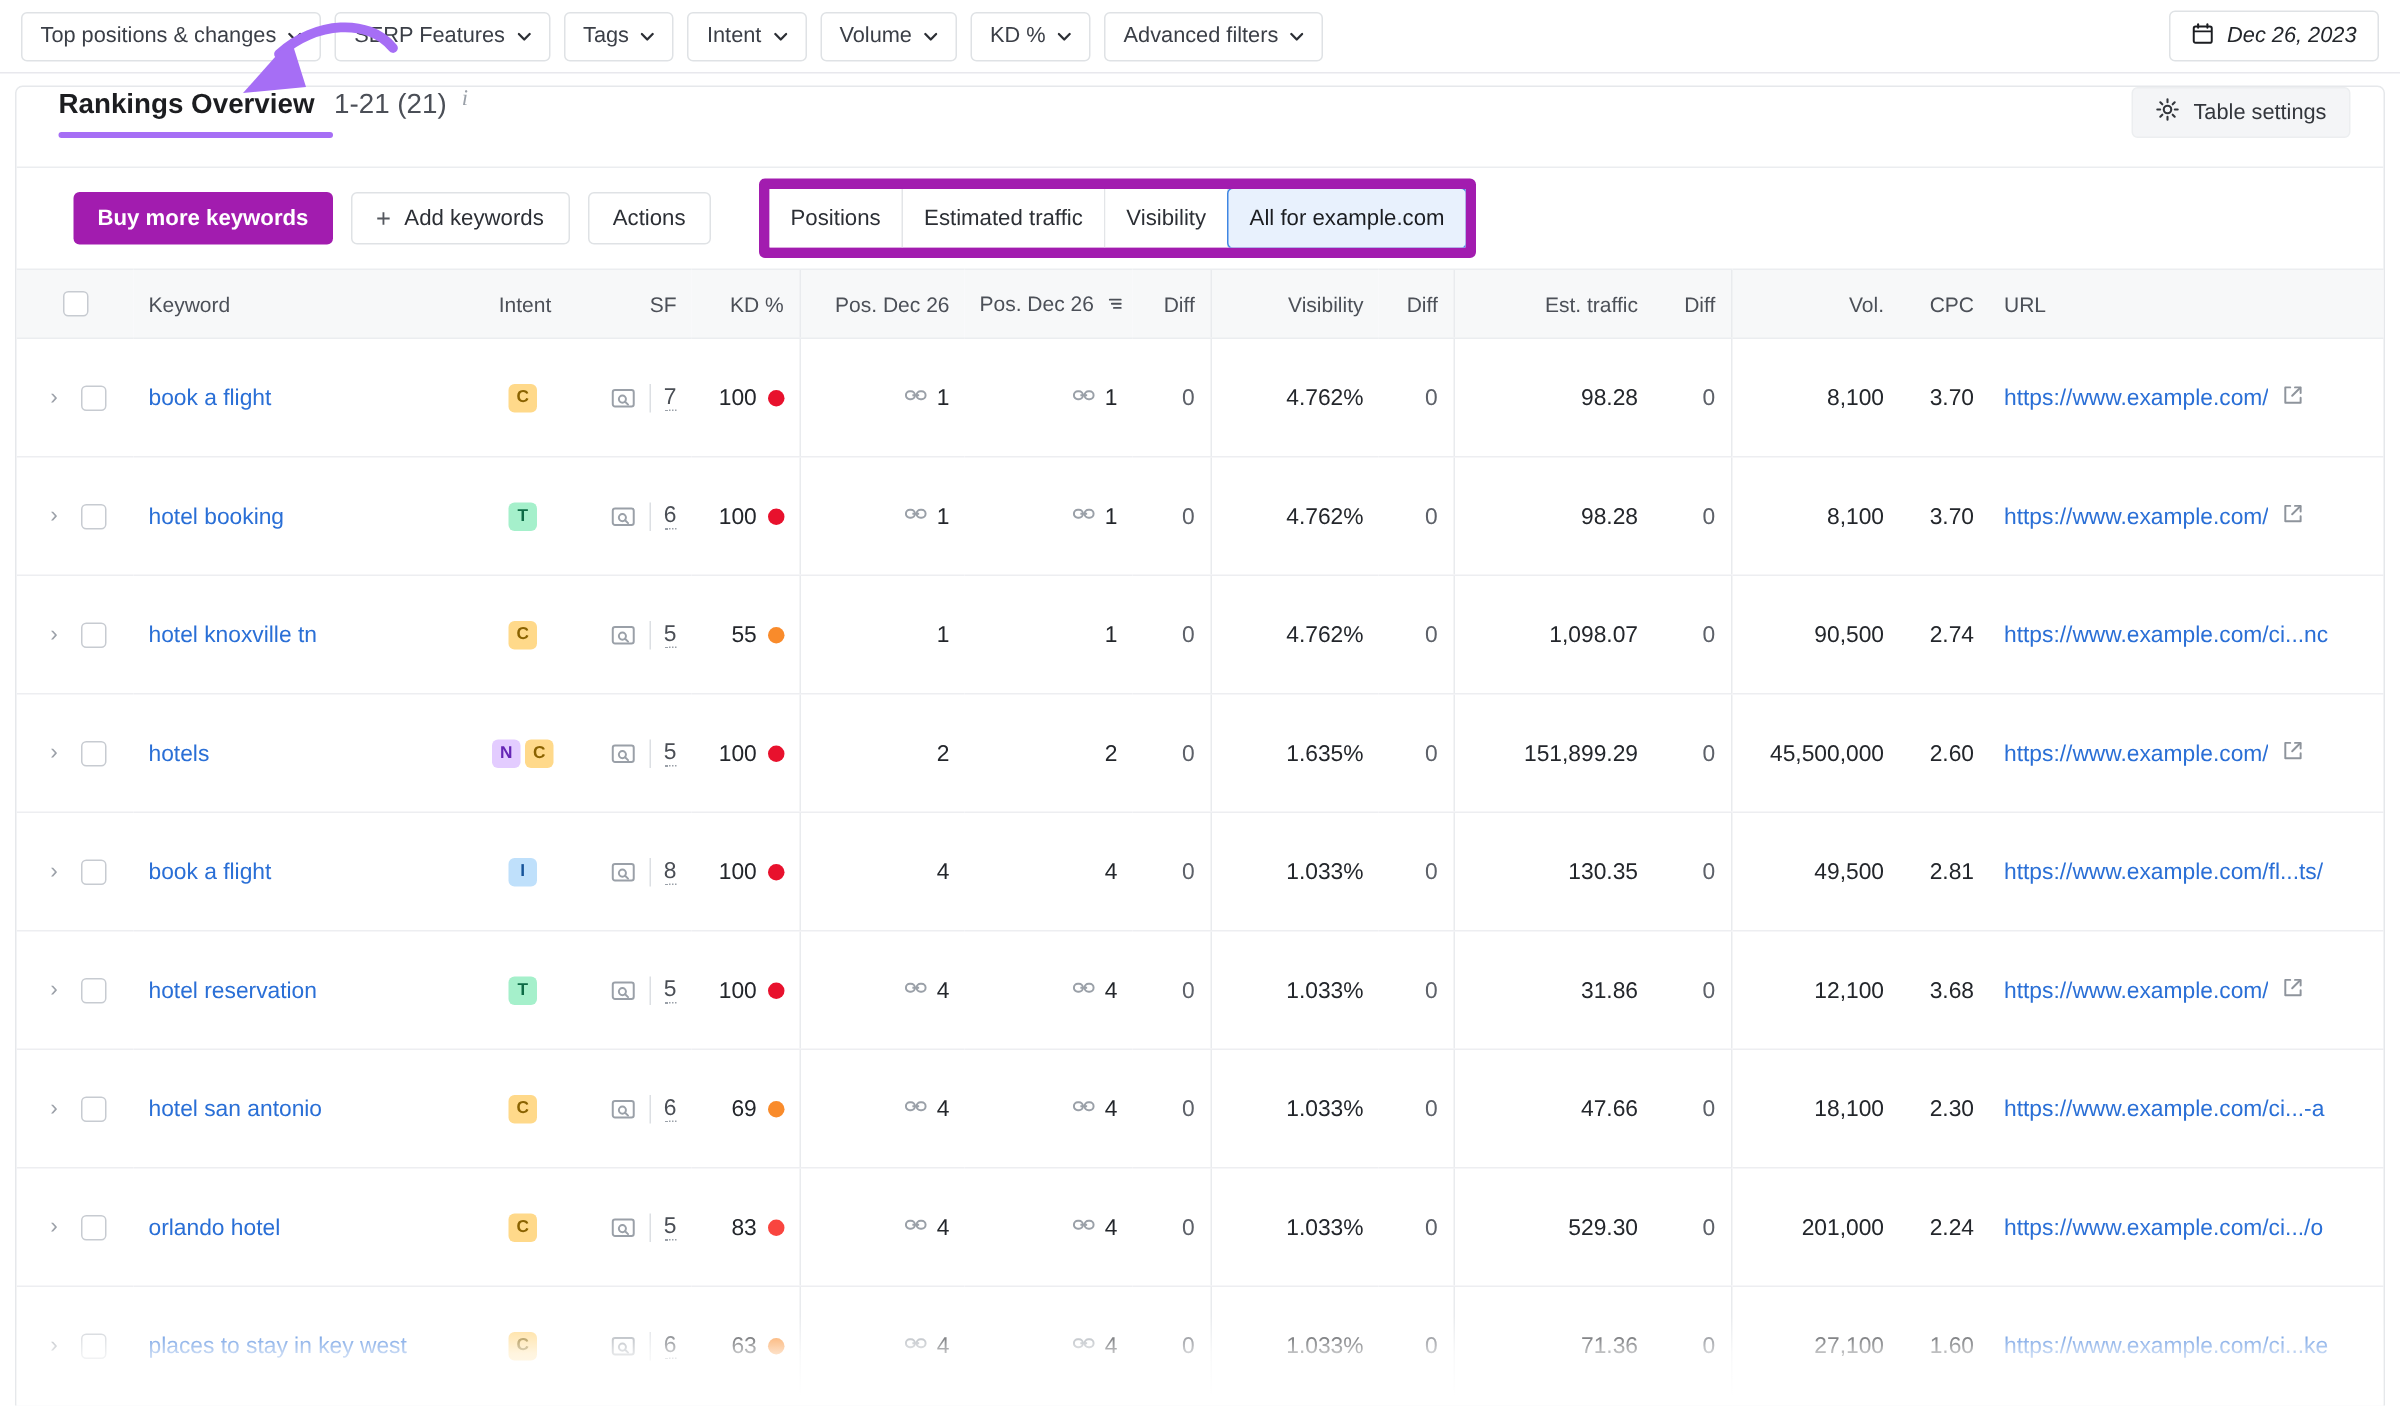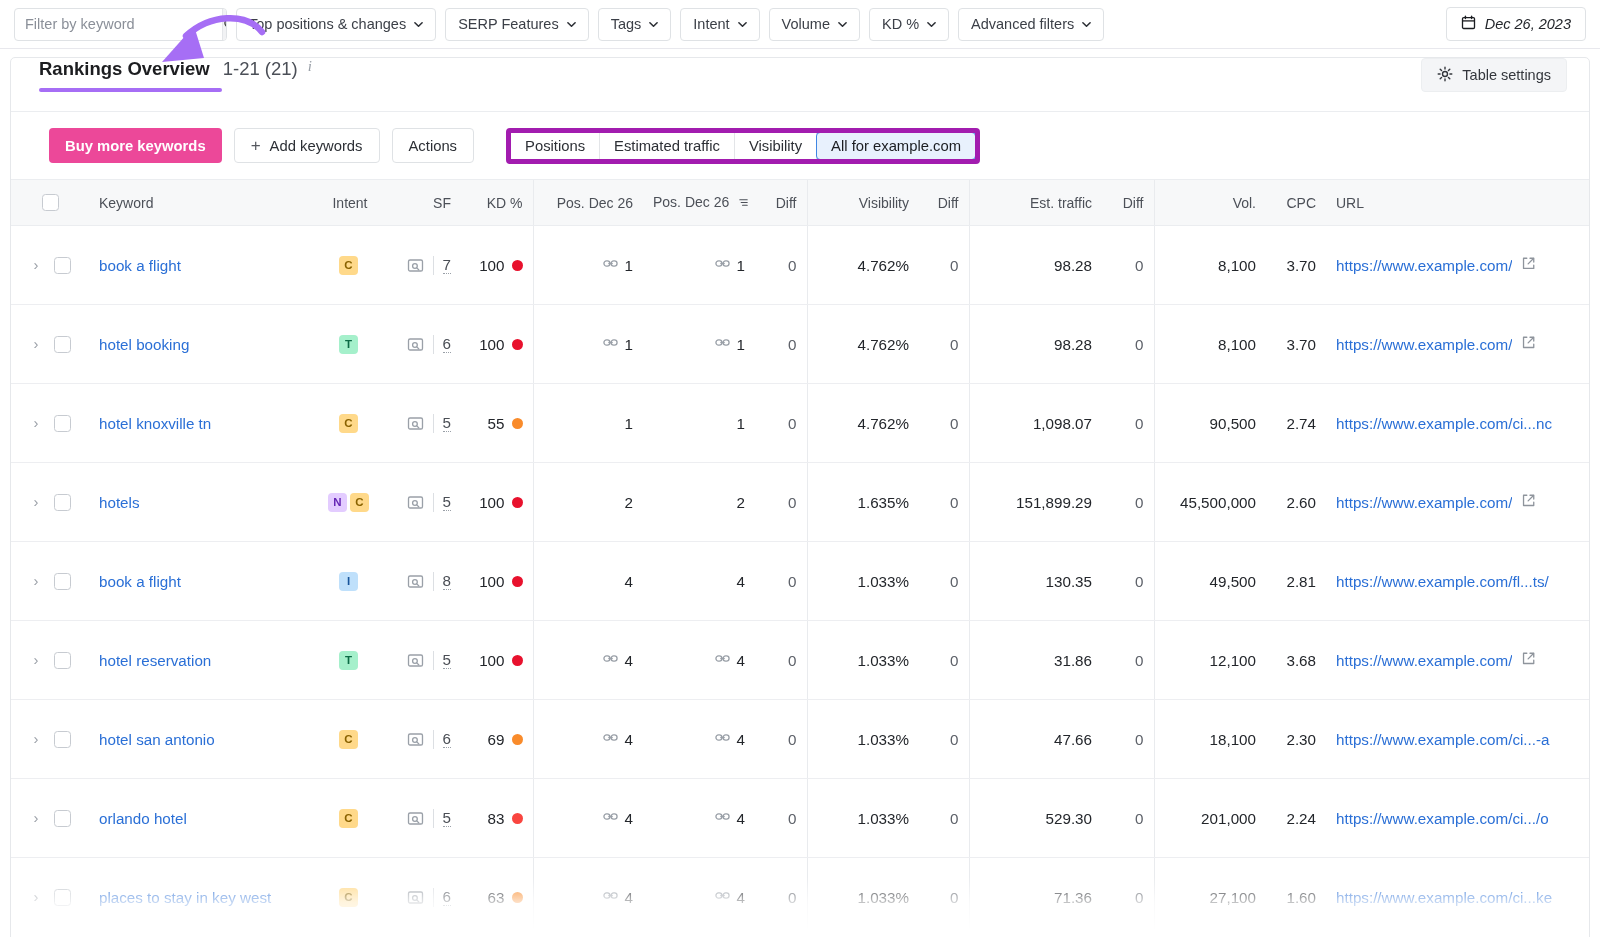--- a/index.html
+++ b/index.html
@@ -149,21 +149,21 @@
   
   .actionrow {
     height: 67px;
     display: flex;
     align-items: center;
     padding: 0 0 0 38px;
     gap: 12px;
   }
   .btn-primary {
     height: 35px;
-    background: #ec4899;
+    background: #a21caf;
     color: #fff;
     border: 0;
     border-radius: 4px;
     font-size: 14.8px;
     font-weight: bold;
     padding: 0 16px;
     cursor: pointer;
     font-family: "Liberation Sans", sans-serif;
   }
   .btn-outline {
@@ -177,22 +177,22 @@
     cursor: pointer;
     display: flex;
     align-items: center;
     gap: 9px;
     font-family: "Liberation Sans", sans-serif;
   }
   .plus { font-size: 17px; color: #55585f; line-height: 1; }
   .seg {
     margin-left: 20px;
     display: flex;
-    height: 36px;
-    border: 5px solid #a21caf;
+    height: 53px;
+    border: 7px solid #a21caf;
     border-radius: 4px;
     overflow: hidden;
   }
   .seg > div {
     display: flex; align-items: center;
     padding: 0 14px;
     font-size: 14.8px;
     color: #2c2f35;
     background: #fff;
     border-right: 1px solid #e3e5e8;
@@ -318,29 +318,20 @@
     width: 170px; height: 86px;
     pointer-events: none;
     z-index: 50;
   }
 </style>
 </head>
 <body>
 
 <div class="filterbar">
 
-  <div class="search-wrap">
-    <input type="text" placeholder="Filter by keyword" style="">
-    <div class="search-btn">
-      <svg width="14" height="14" viewBox="0 0 16 16" fill="none">
-        <circle cx="6.8" cy="6.8" r="4.6" stroke="#333" stroke-width="1.5"></circle>
-        <line x1="10.2" y1="10.2" x2="14" y2="14" stroke="#333" stroke-width="1.7" stroke-linecap="round"></line>
-      </svg>
-    </div>
-  </div>
 
   <div class="fchip">
     <span>Top positions &amp; changes</span>
     <span class="caret">
       <svg width="9" height="9" viewBox="0 0 10 6">
           <path d="M1 1l4 4 4-4" stroke="#2c2f35" stroke-width="1.7" fill="none" stroke-linecap="round" stroke-linejoin="round"></path>
         </svg>
     </span>
   </div>
 

